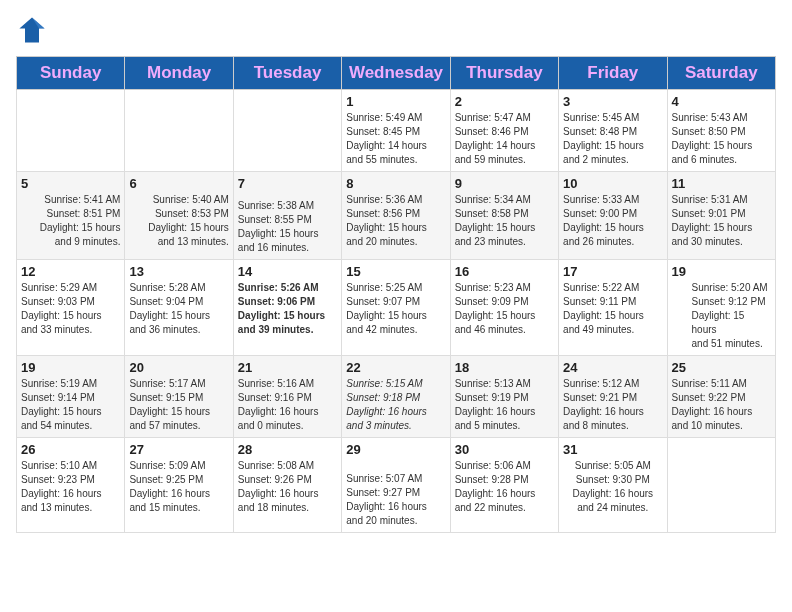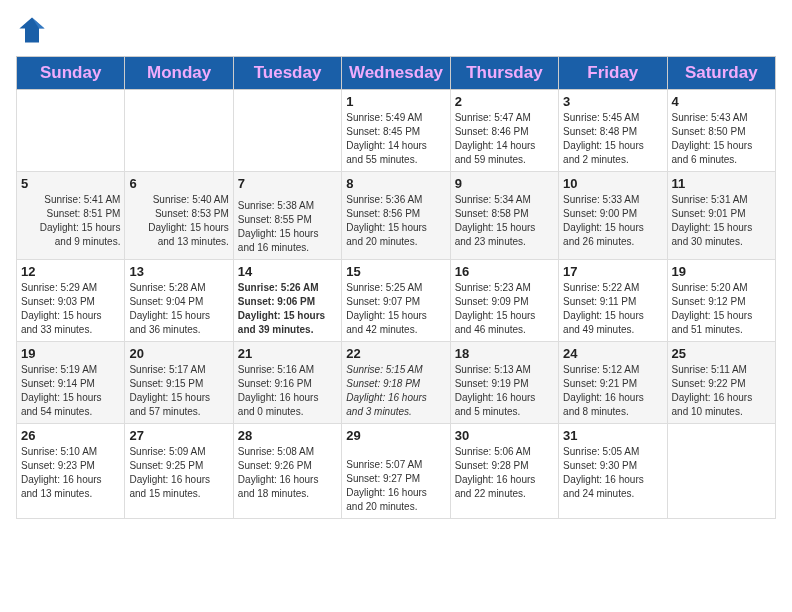--- a/index.html
+++ b/index.html
@@ -241,21 +241,21 @@
         </td>
         <td>
           <div class="day-number">17</div>
           <div class="day-info" style="white-space: pre-line;">Sunrise: 5:22 AM
 Sunset: 9:11 PM
 Daylight: 15 hours
 and 49 minutes.</div>
         </td>
         <td>
           <div class="day-number">19</div>
-          <div class="day-info" style="white-space: pre-line;">Sunrise: 5:20 AM
+          <div class="day-info" style="white-space: pre-line; margin-left: 20px;">Sunrise: 5:20 AM
 Sunset: 9:12 PM
 Daylight: 15 hours
 and 51 minutes.</div>
         </td>
       </tr>
       <tr>
         <td>
           <div class="day-number">19</div>
           <div class="day-info" style="white-space: pre-line;">Sunrise: 5:19 AM
 Sunset: 9:14 PM
@@ -336,21 +336,21 @@
         </td>
         <td>
           <div class="day-number">30</div>
           <div class="day-info" style="white-space: pre-line;">Sunrise: 5:06 AM
 Sunset: 9:28 PM
 Daylight: 16 hours
 and 22 minutes.</div>
         </td>
         <td>
           <div class="day-number">31</div>
-          <div class="day-info" style="white-space: pre-line;">Sunrise: 5:05 AM
+          <div class="day-info" style="white-space: pre-line; text-align: center;">Sunrise: 5:05 AM
 Sunset: 9:30 PM
 Daylight: 16 hours
 and 24 minutes.</div>
         </td>
         <td class="empty-cell"></td>
       </tr>
     </tbody>
 </table>
 
 </body></html>

